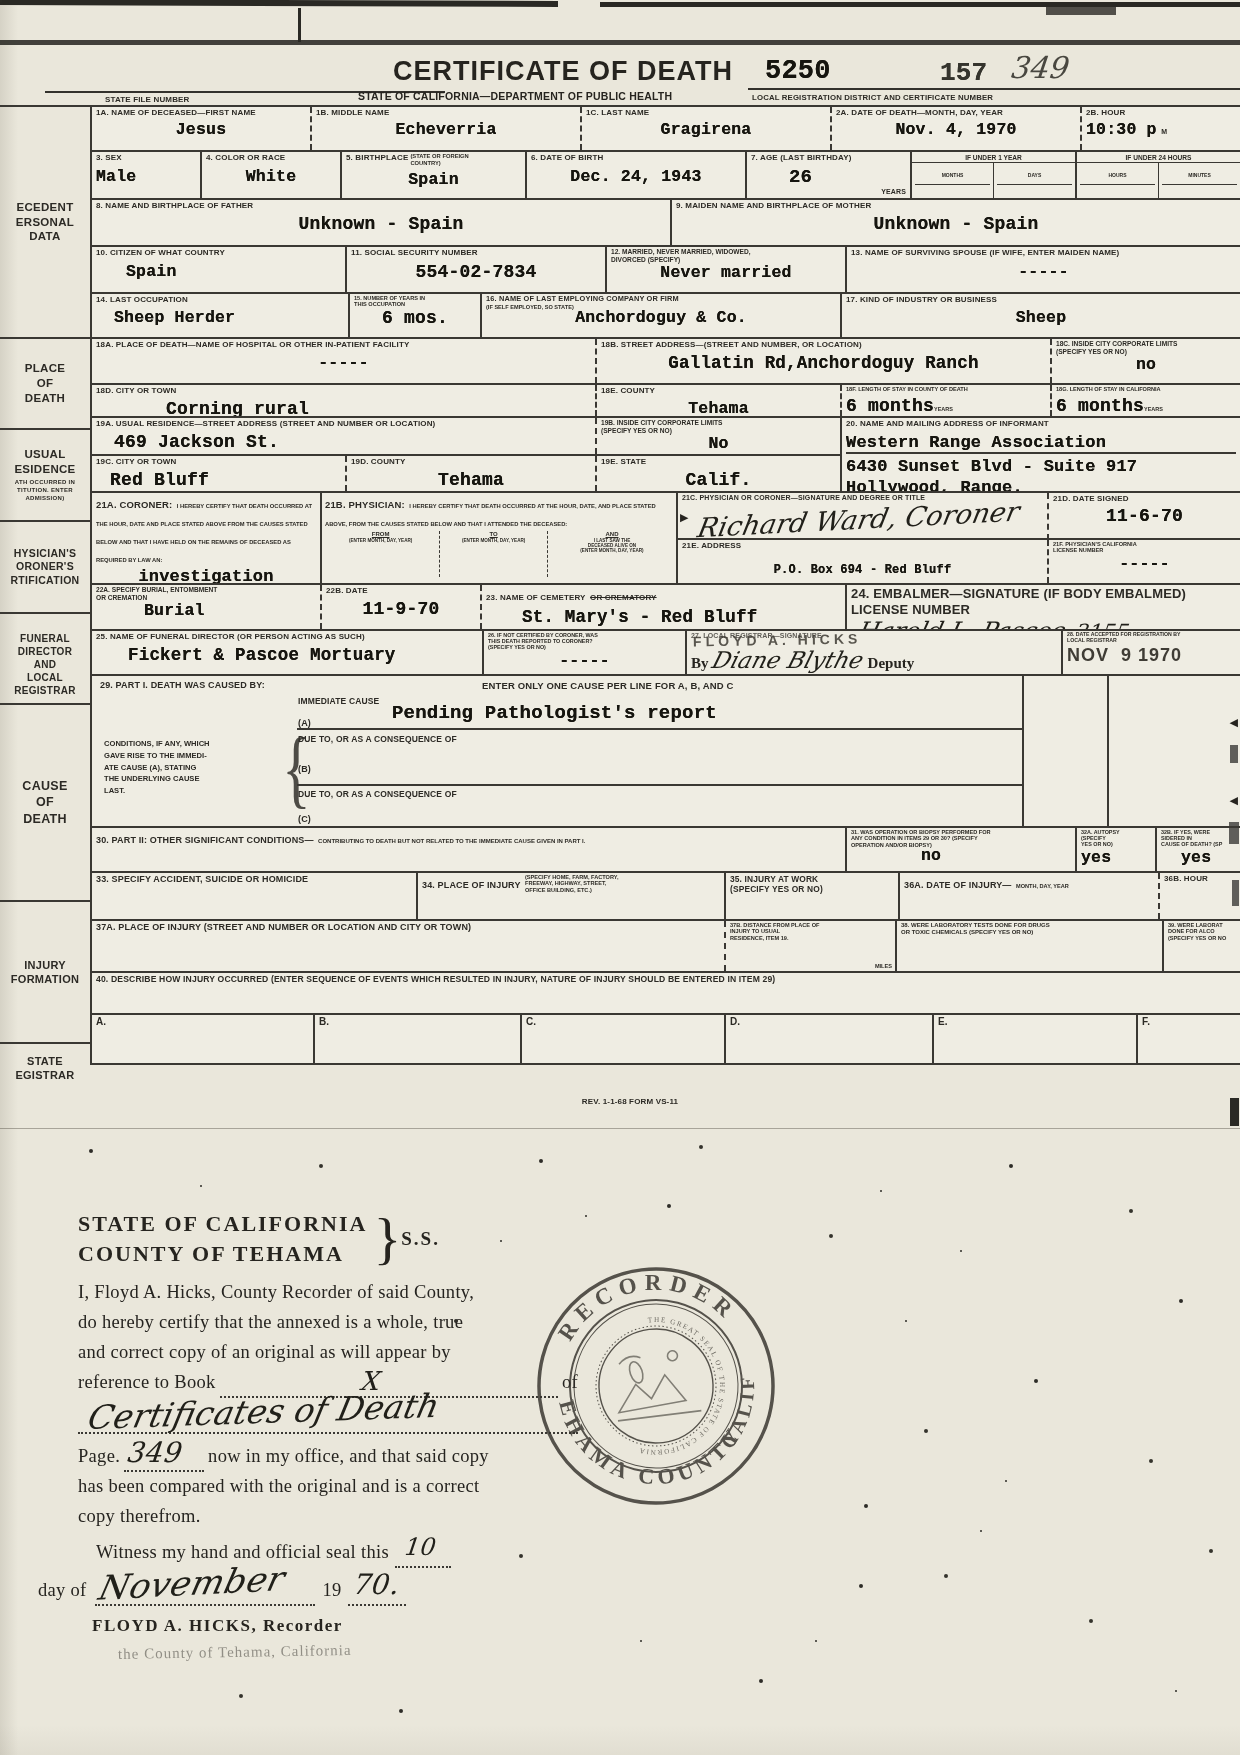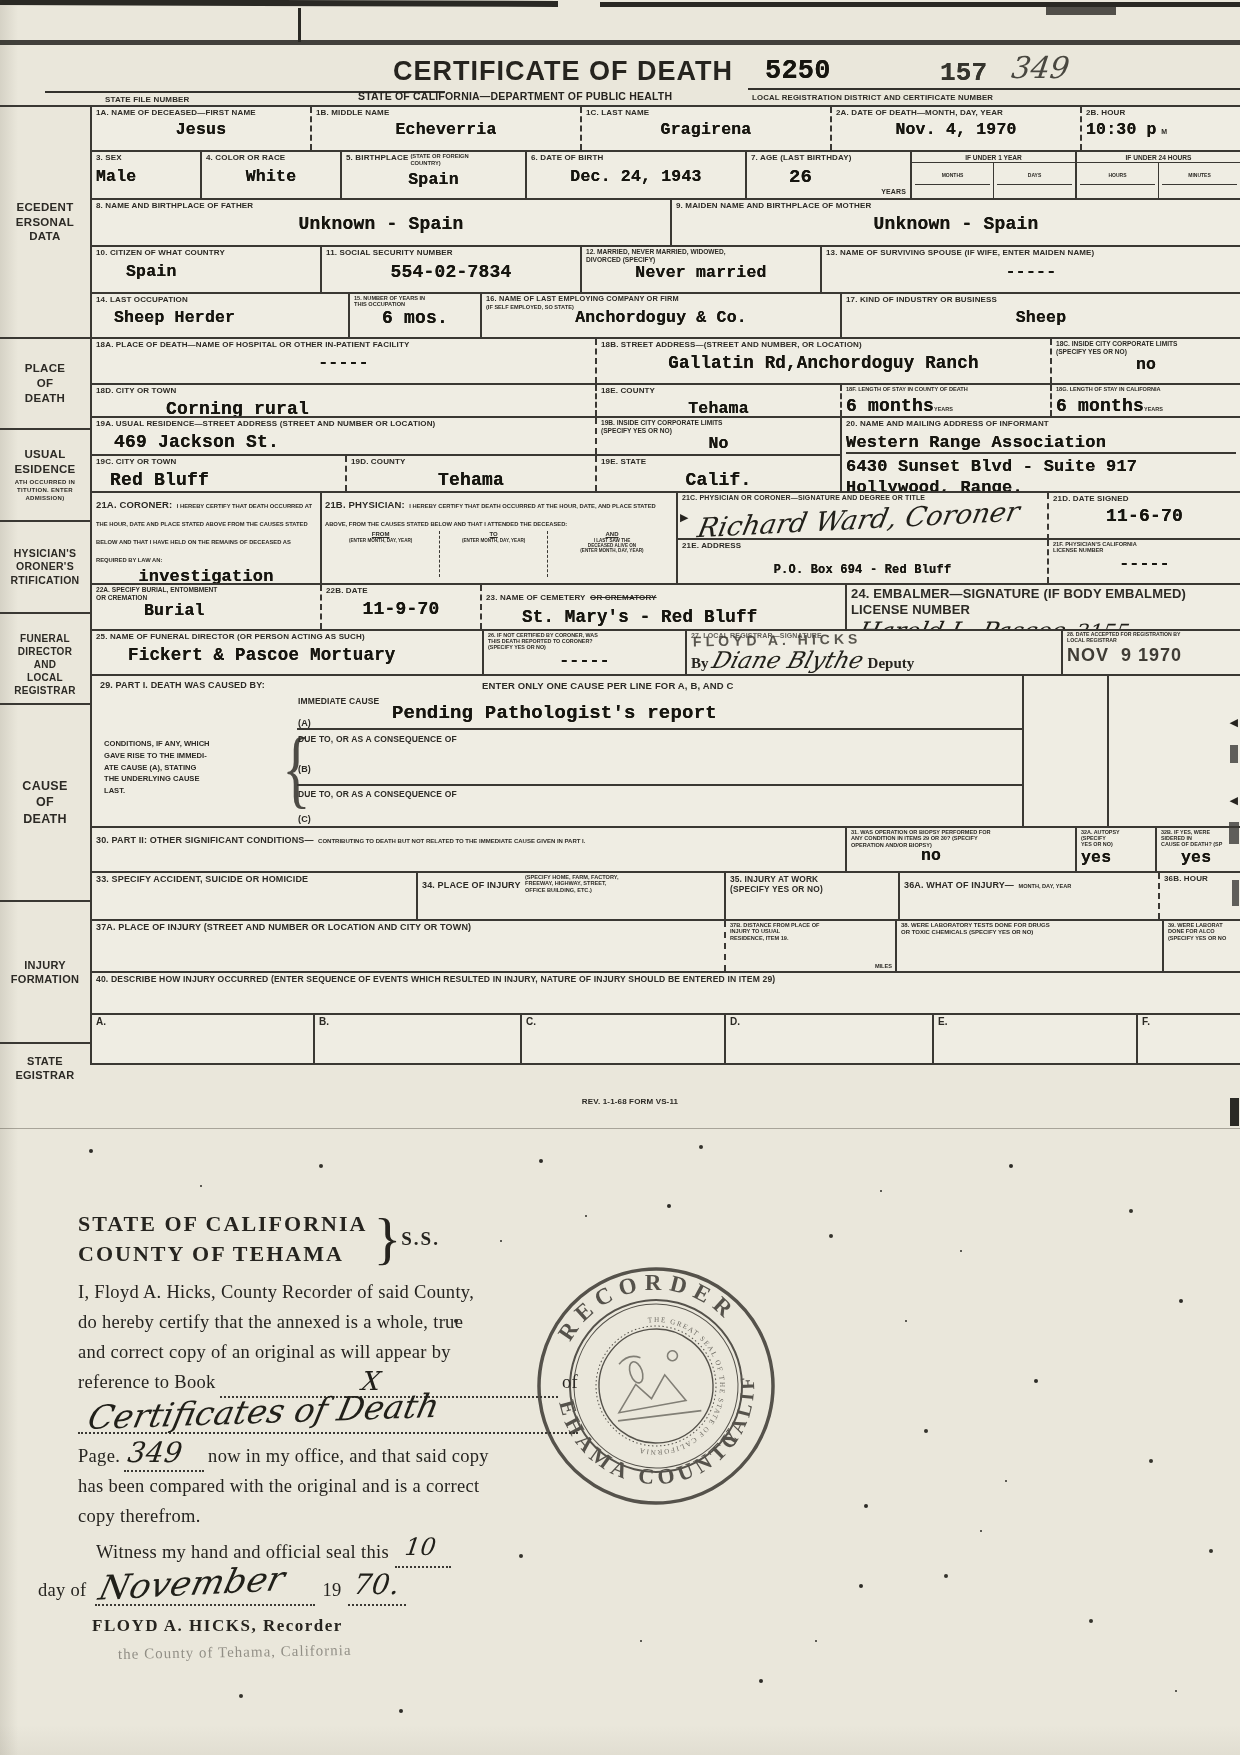--- a/index.html
+++ b/index.html
@@ -159,21 +159,21 @@
         <div class="L">8. NAME AND BIRTHPLACE OF FATHER</div>
         <div class="V tc" style="margin-top:3px;font-size:18px">Unknown - Spain</div>
       </div>
       <div class="c last" style="flex:1">
         <div class="L">9. MAIDEN NAME AND BIRTHPLACE OF MOTHER</div>
         <div class="V tc" style="margin-top:3px;font-size:18px">Unknown - Spain</div>
       </div>
     </div>
 
     <div class="r" style="height:47px">
-      <div class="c" style="width:230px">
+      <div class="c" style="width:255px">
         <div class="L">10. CITIZEN OF WHAT COUNTRY</div>
         <div class="V" style="margin-top:4px;margin-left:30px">Spain</div>
       </div>
       <div class="c" style="width:260px">
         <div class="L">11. SOCIAL SECURITY NUMBER</div>
         <div class="V tc" style="margin-top:4px;font-size:18px">554-02-7834</div>
       </div>
       <div class="c" style="width:240px">
         <div class="L7 pl">12. MARRIED, NEVER MARRIED, WIDOWED,
 DIVORCED (SPECIFY)</div>
@@ -436,21 +436,21 @@
         <span class="L" style="font-size:9px">34. PLACE OF INJURY</span>
         <span class="L7 pl" style="font-size:5.6px;display:inline-block;vertical-align:top">(SPECIFY HOME, FARM, FACTORY,
 FREEWAY, HIGHWAY, STREET,
 OFFICE BUILDING, ETC.)</span>
       </div>
       <div class="c" style="width:174px">
         <div class="L pl" style="font-size:8.4px">35. INJURY AT WORK
 (SPECIFY YES OR NO)</div>
       </div>
       <div class="c cd" style="width:260px">
-        <span class="L" style="font-size:9px">36A. WHAT OF INJURY—</span>
+        <span class="L" style="font-size:9px">36A. DATE OF INJURY—</span>
         <span class="L7" style="font-size:5.6px">MONTH, DAY, YEAR</span>
       </div>
       <div class="c last" style="flex:1">
         <div class="L">36B. HOUR</div>
       </div>
     </div>
 
     <div class="r" style="height:52px">
       <div class="c cd" style="width:634px">
         <div class="L" style="font-size:9px">37A. PLACE OF INJURY (STREET AND NUMBER OR LOCATION AND CITY OR TOWN)</div>

